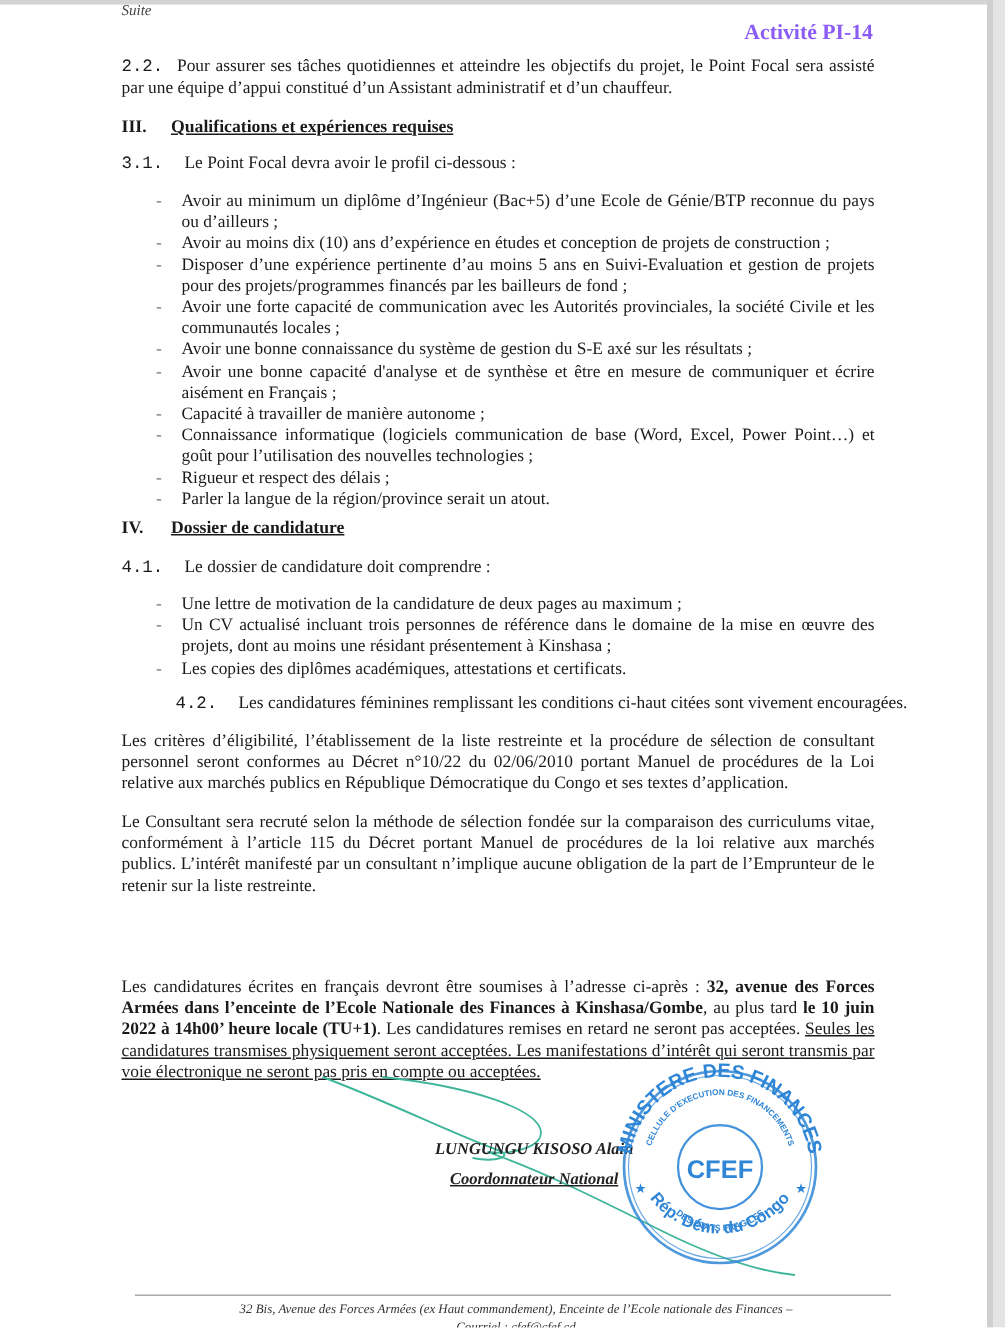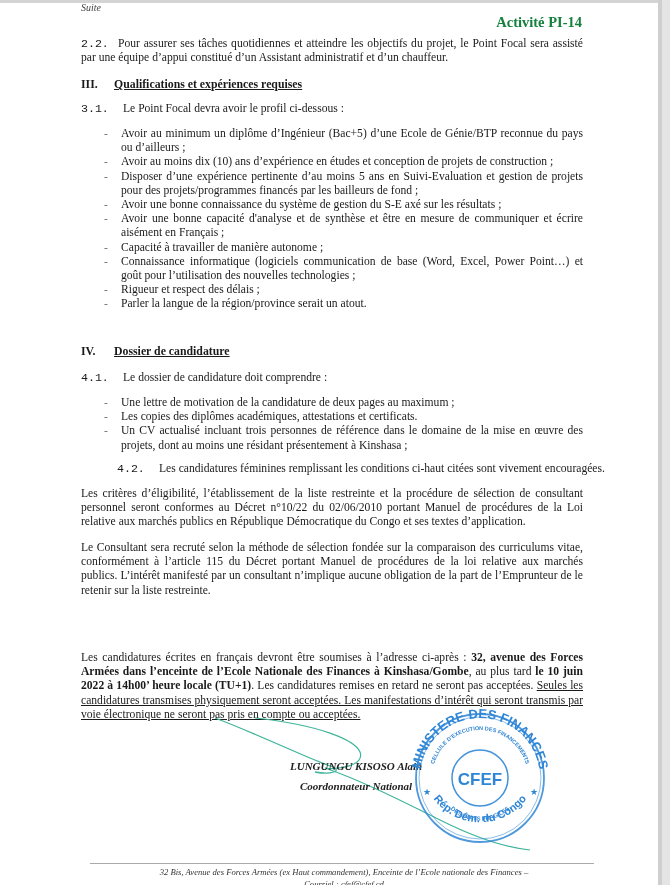--- a/index.html
+++ b/index.html
@@ -7,34 +7,34 @@
     width: 670px; height: 885px; overflow: hidden; position: relative;
     background: #ffffff;
     font-family: "Liberation Serif", "DejaVu Serif", serif;
     color: #1a1a1a;
   }
   .topline { position: absolute; left: 0; top: 0; width: 658px; height: 3px; background: #d4d4d4; }
   .scrollbar { position: absolute; right: 0; top: 0; width: 12px; height: 885px; background: #e4e4e4; border-left: 4px solid #cfcfcf; box-sizing: border-box; }
   .page { position: absolute; left: 0; top: 0; width: 658px; height: 750px; }
   .abs { position: absolute; }
   .suite { left: 81px; top: 2px; font-style: italic; font-size: 10px; color: #444; }
-  .activity { right: 76px; top: 14px; font-weight: bold; font-size: 14.5px; color: #15803d; }
+  .activity { right: 76px; top: 14px; font-weight: bold; font-size: 14.5px; color: #8b5cf6; }
   .para { position: absolute; left: 81px; width: 502px; font-size: 11.6px; line-height: 14.2px; text-align: justify; }
   .num { display: inline-block; width: 37px; font-family: Liberation Mono, monospace; }
   .heading { position: absolute; left: 81px; font-weight: bold; font-size: 11.8px; }
   .heading .roman { display: inline-block; width: 33px; }
   .heading .ttl { text-decoration: underline; }
   ul.dash { position: absolute; left: 101px; width: 482px; margin: 0; padding: 0; list-style: none; font-size: 11.6px; line-height: 14.2px; }
   ul.dash li { position: relative; padding-left: 20px; text-align: justify; }
   ul.dash li::before { content: "-"; position: absolute; left: 3px; color: #777; }
   .bold { font-weight: bold; font-family: Liberation Serif, serif; }
   .u { text-decoration: underline; }
   .link { color: #1f4fb5; text-decoration: underline; }
   .sig-name { left: 290px; top: 760px; font-style: italic; font-weight: bold; font-size: 11px; color: #222; }
-  .sig-title { left: 300px; top: 780px; font-style: italic; font-weight: bold; font-size: 11px; color: #222; }
+  .sig-title { left: 300px; top: 780px; font-style: italic; font-weight: bold; font-size: 11px; color: #222; text-decoration: underline; }
   .footer-rule { position: absolute; left: 90px; top: 863px; width: 504px; height: 1px; background: #aaa; }
   .footer { position: absolute; left: 92px; width: 504px; text-align: center; font-style: italic; font-size: 8.6px; color: #333; }
   svg.overlay { position: absolute; left: 0; top: 0; }
 </style>
 </head>
 <body>
 
 <div class="page">
   <div class="topline"></div>
 
@@ -50,40 +50,41 @@
   </div>
 
   <div class="para" style="top:102px;">
     <span class="num" style="width:42px;">3.1.</span><span>Le Point Focal devra avoir le profil ci-dessous :</span>
   </div>
 
   <ul class="dash" style="top:127px;">
     <li>Avoir au minimum un diplôme d’Ingénieur (Bac+5) d’une Ecole de Génie/BTP reconnue du pays ou d’ailleurs ;</li>
     <li>Avoir au moins dix (10) ans d’expérience en études et conception de projets de construction ;</li>
     <li>Disposer d’une expérience pertinente d’au moins 5 ans en Suivi-Evaluation et gestion de projets pour des projets/programmes financés par les bailleurs de fond ;</li>
+    <li>Avoir une forte capacité de communication avec les Autorités provinciales, la société Civile et les communautés locales ;</li>
     <li>Avoir une bonne connaissance du système de gestion du S-E axé sur les résultats ;</li>
     <li>Avoir une bonne capacité d'analyse et de synthèse et être en mesure de communiquer et écrire aisément en Français ;</li>
     <li>Capacité à travailler de manière autonome ;</li>
     <li>Connaissance informatique (logiciels communication de base (Word, Excel, Power Point…) et goût pour l’utilisation des nouvelles technologies ;</li>
     <li>Rigueur et respect des délais ;</li>
     <li>Parler la langue de la région/province serait un atout.</li>
   </ul>
 
   <div class="heading" style="top:344px;">
     <span class="roman">IV.</span><span class="ttl">Dossier de candidature</span>
   </div>
 
   <div class="para" style="top:371px;">
     <span class="num" style="width:42px;">4.1.</span><span>Le dossier de candidature doit comprendre :</span>
   </div>
 
   <ul class="dash" style="top:396px;">
     <li>Une lettre de motivation de la candidature de deux pages au maximum ;</li>
+    <li>Un CV actualisé incluant trois personnes de référence dans le domaine de la mise en œuvre des projets, dont au moins une résidant présentement à Kinshasa ;</li>
     <li>Les copies des diplômes académiques, attestations et certificats.</li>
-    <li>Un CV actualisé incluant trois personnes de référence dans le domaine de la mise en œuvre des projets, dont au moins une résidant présentement à Kinshasa ;</li>
   </ul>
 
   <div class="para" style="top:462px;margin-left:36px;">
     <span class="num" style="width:42px;">4.2.</span><span>Les candidatures féminines remplissant les conditions ci-haut citées sont vivement encouragées.</span>
   </div>
 
   <div class="para" style="top:487px;">Les critères d’éligibilité, l’établissement de la liste restreinte et la procédure de sélection de consultant personnel seront conformes au Décret n°10/22 du 02/06/2010 portant Manuel de procédures de la Loi relative aux marchés publics en République Démocratique du Congo et ses textes d’application.</div>
 
   <div class="para" style="top:541px;">Le Consultant sera recruté selon la méthode de sélection fondée sur la comparaison des curriculums vitae, conformément à l’article 115 du Décret portant Manuel de procédures de la loi relative aux marchés publics. L’intérêt manifesté par un consultant n’implique aucune obligation de la part de l’Emprunteur de le retenir sur la liste restreinte.</div>
 

